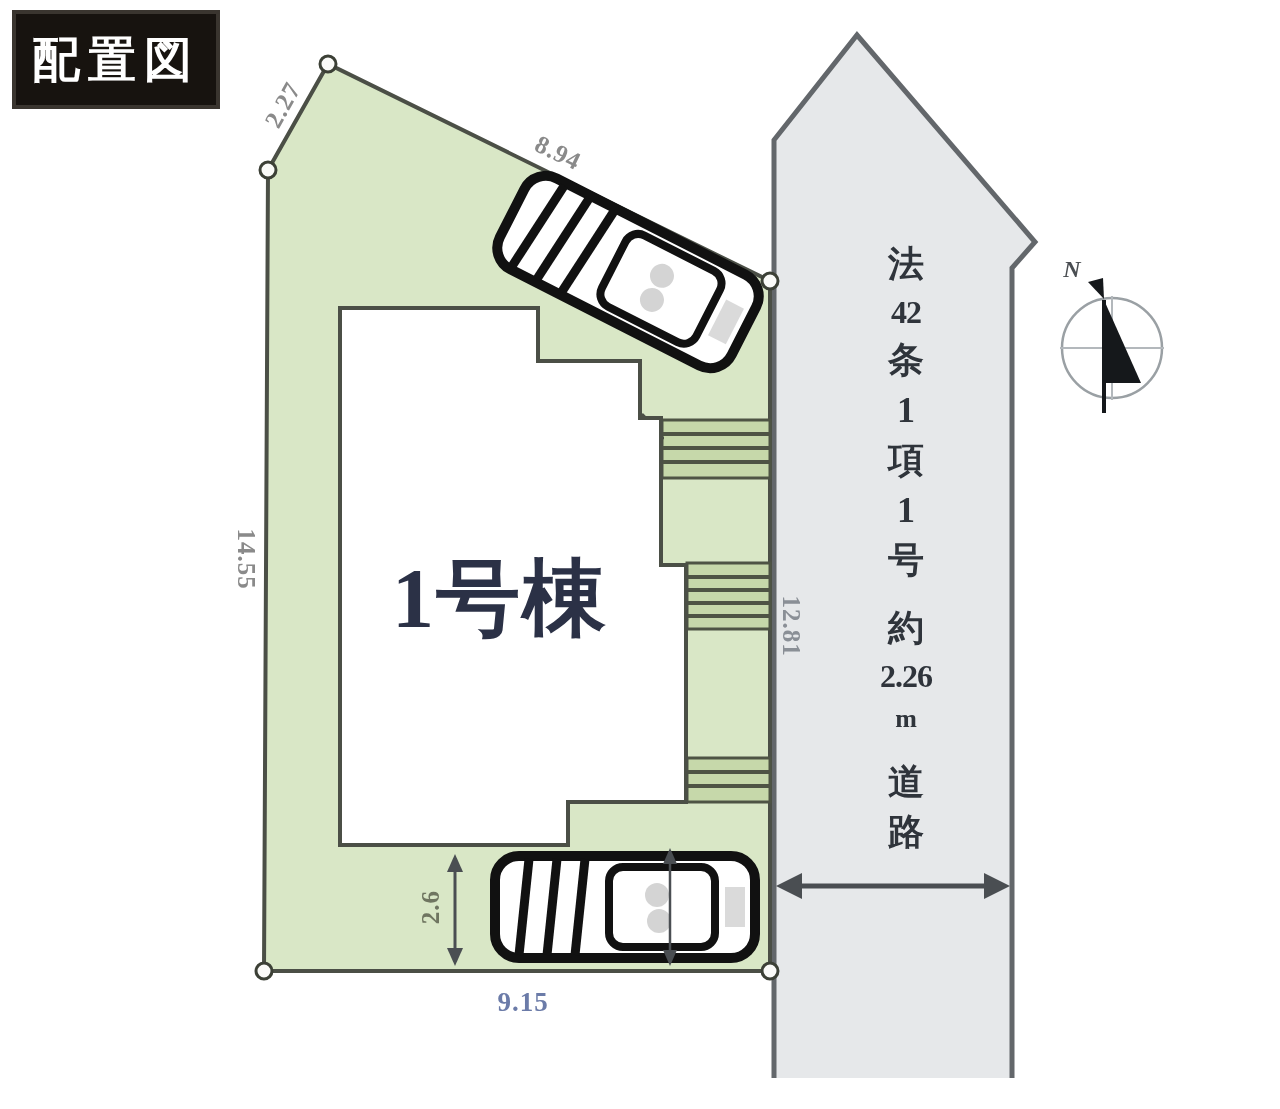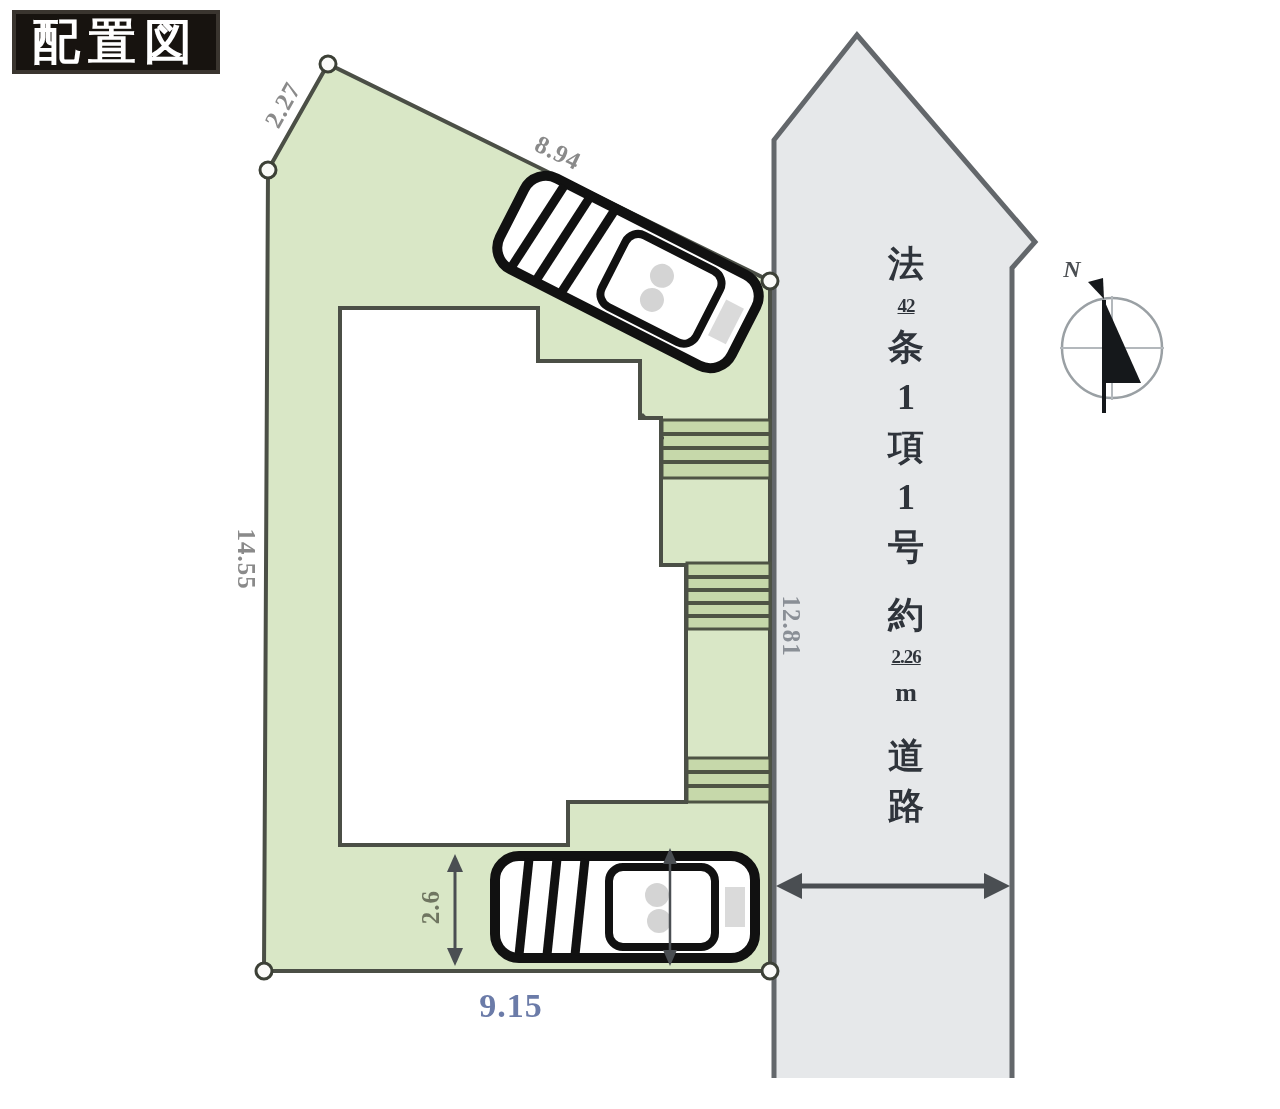--- a/index.html
+++ b/index.html
@@ -3,50 +3,50 @@
 <meta charset="utf-8">
 <style>
   html,body{margin:0;padding:0;background:#ffffff;}
   .canvas{
     position:relative;width:1280px;height:1109px;background:#ffffff;overflow:hidden;
     font-family:"Liberation Serif", serif;
   }
   .abs{position:absolute;}
   svg{display:block;}
   .title-box{
-    left:12px;top:10px;width:208px;height:64px;
+    left:12px;top:10px;width:208px;height:99px;
     background:#17130f;border:4px solid #3a352f;box-sizing:border-box;
     display:flex;align-items:center;justify-content:center;
   }
   .title-box span{
     color:#ffffff;font-size:48px;font-weight:bold;letter-spacing:8px;
     font-family:"Liberation Sans", sans-serif;white-space:nowrap;
   }
   .dim{
     color:#8a8a8a;font-size:25px;font-weight:600;white-space:nowrap;
     text-align:center;letter-spacing:1px;
   }
   .dim-227{left:243px;top:91px;width:80px;transform:rotate(-61deg);}
   .dim-894{left:518px;top:139px;width:80px;transform:rotate(26deg);}
   .dim-1455{left:196px;top:545px;width:100px;transform:rotate(90deg);}
   .dim-1281{left:741px;top:612px;width:100px;transform:rotate(90deg);color:#8a8f96;}
   .dim-26{left:401px;top:893px;width:60px;transform:rotate(-90deg);color:#6f7560;}
-  .dim-915{left:461px;top:987px;width:100px;color:#6b7ba8;font-size:34px;}
+  .dim-915{left:473px;top:987px;width:100px;color:#6b7ba8;font-size:27px;}
   .building-label{
     left:350px;top:542px;width:300px;text-align:center;
     font-size:84px;font-weight:bold;color:#2b3146;letter-spacing:2px;
     white-space:nowrap;
   }
   .road-label{
     left:876px;top:246px;width:60px;
     display:flex;flex-direction:column;align-items:center;gap:14px;
     color:#2f343b;font-weight:600;
   }
   .road-label span{font-size:36px;line-height:1;white-space:nowrap;}
-  .road-label span.num{font-size:19px;letter-spacing:-1px;text-decoration:underline;}
+  .road-label span.num{font-size:32px;letter-spacing:-1px;}
   .road-label span.small{font-size:26px;}
   .road-label span.gap-after{margin-bottom:18px;}
   .north-label{
     left:1052px;top:256px;width:40px;text-align:center;
     font-size:24px;font-style:italic;color:#4a4e52;font-weight:bold;
   }
 </style>
 </head>
 <body>
 
@@ -147,20 +147,21 @@
     <span>配置図</span>
   </div>
 
   <div class="abs dim dim-227">2.27</div>
   <div class="abs dim dim-894">8.94</div>
   <div class="abs dim dim-1455">14.55</div>
   <div class="abs dim dim-1281">12.81</div>
   <div class="abs dim dim-26">2.6</div>
   <div class="abs dim dim-915">9.15</div>
 
+  <div class="abs building-label">1号棟</div>
 
   <div class="abs road-label">
     <span>法</span>
     <span class="num">42</span>
     <span>条</span>
     <span>1</span>
     <span>項</span>
     <span>1</span>
     <span class="gap-after">号</span>
     <span>約</span>

